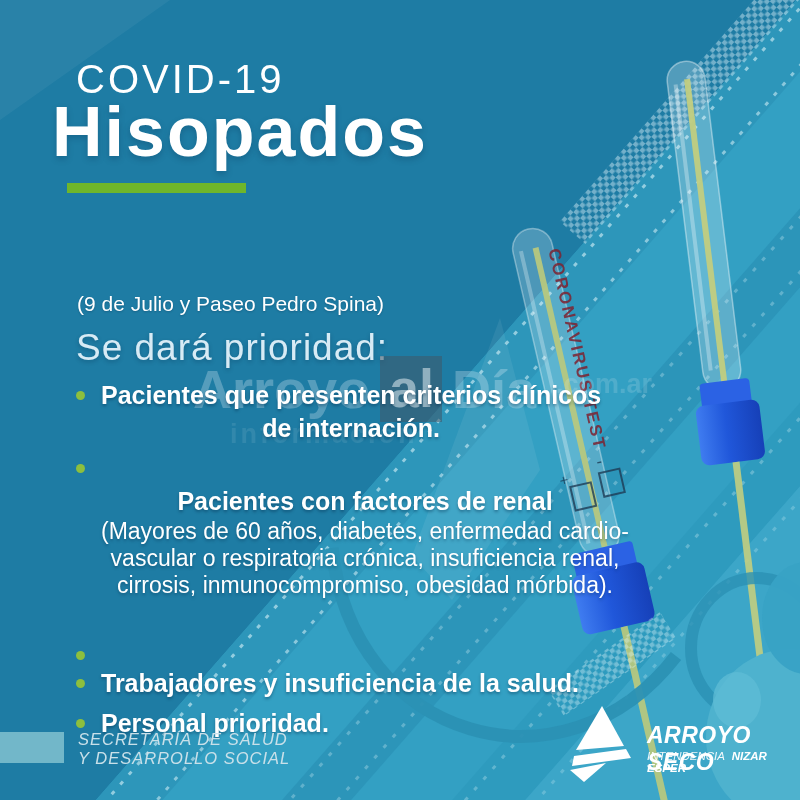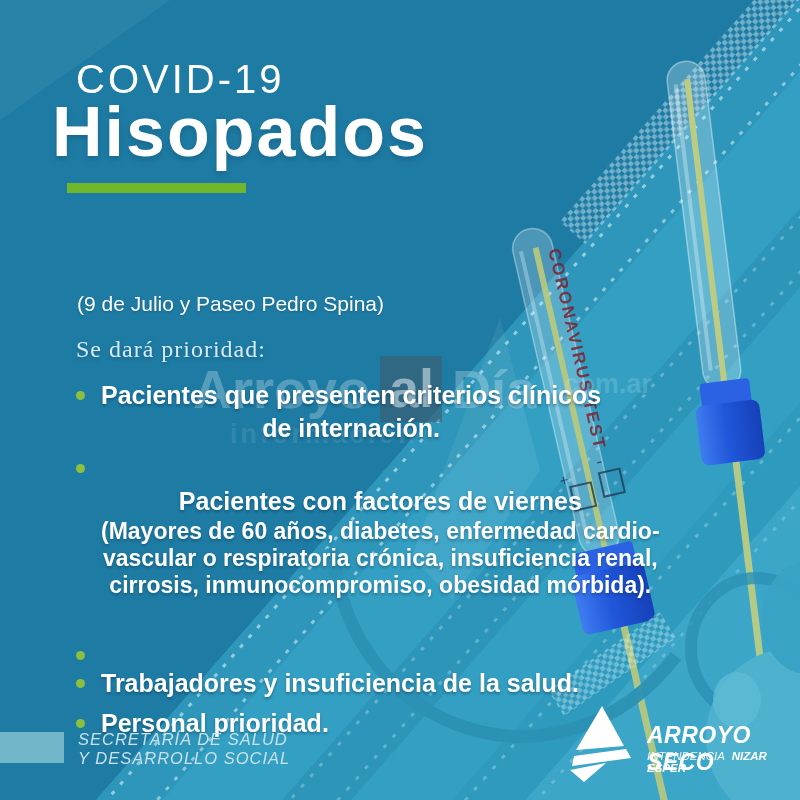--- a/index.html
+++ b/index.html
@@ -23,22 +23,22 @@
 
   .sched {
     left:77px; top:217px; color:#ffffff; font-weight:700; font-size:28px;
     line-height:32px; text-shadow:0 2px 3px rgba(0,40,70,.35); letter-spacing:.2px;
   }
   .sched-note {
     left:77px; top:292px; color:#ffffff; font-weight:400; font-size:21px;
     text-shadow:0 1px 2px rgba(0,40,70,.3);
   }
   .priority {
-    left:76px; top:336px; font-size:24px; font-weight:400; letter-spacing:1px;
-    color:rgba(226,241,250,.95); text-shadow:0 2px 4px rgba(0,40,70,.3);font-family:Liberation Serif, serif;
+    left:76px; top:327px; font-size:37px; font-weight:400; letter-spacing:1px;
+    color:rgba(226,241,250,.95); text-shadow:0 2px 4px rgba(0,40,70,.3);
   }
 
   .watermark {
     left:193px; top:356px; display:flex; align-items:center; gap:10px;
     font-size:54px; font-weight:700; color:rgba(235,245,250,.28);
     pointer-events:none;
   }
   .wm-box {
     background:rgba(64,88,104,.55); color:rgba(240,248,252,.50);
     padding:1px 8px 3px 9px;
@@ -56,21 +56,21 @@
   .bullet { display:flex; gap:16px; margin-bottom:7px;text-align:center; }
   .dot {
     width:9px; height:9px; border-radius:50%; background:#8cbf3e;
     margin-top:12px; flex:none;
   }
   .b-text {
     font-size:25px; font-weight:700; color:#ffffff; line-height:33px;
     white-space:pre-line; text-shadow:0 2px 3px rgba(0,40,70,.4);
   }
   .b-detail {
-    display:block; font-size:23px; font-weight:700; line-height:27px;
+    display:block; font-size:23px; font-weight:400; line-height:27px;
     white-space:pre-line; text-shadow:0 2px 3px rgba(0,40,70,.35);
   }
 
   .footer-bar { left:0; top:732px; width:64px; height:31px; background:#72b7c9; }
   .dept {
     left:78px; top:730px; font-style:italic; font-size:16.5px; line-height:19px;
     letter-spacing:1px; color:#c9e0e9; font-weight:400;
   }
   .logo-mark { left:558px; top:704px; }
   .logo-title {
@@ -173,21 +173,21 @@
 
   <ul class="abs bullets">
     <li class="bullet">
       <span class="dot"></span>
       <span class="b-text">Pacientes que presenten criterios clínicos
 de internación.</span>
     </li>
     <li class="bullet">
       <span class="dot"></span>
       <span class="b-text">
-        <span>Pacientes con factores de viernes</span>
+        <span>Pacientes con factores de renal</span>
         <span class="b-detail">(Mayores de 60 años, diabetes, enfermedad cardio-
 vascular o respiratoria crónica, insuficiencia renal,
 cirrosis, inmunocompromiso, obesidad mórbida).</span>
       </span>
     </li>
     <li class="bullet">
       <span class="dot"></span>
     </li>
     <li class="bullet">
       <span class="dot"></span>

